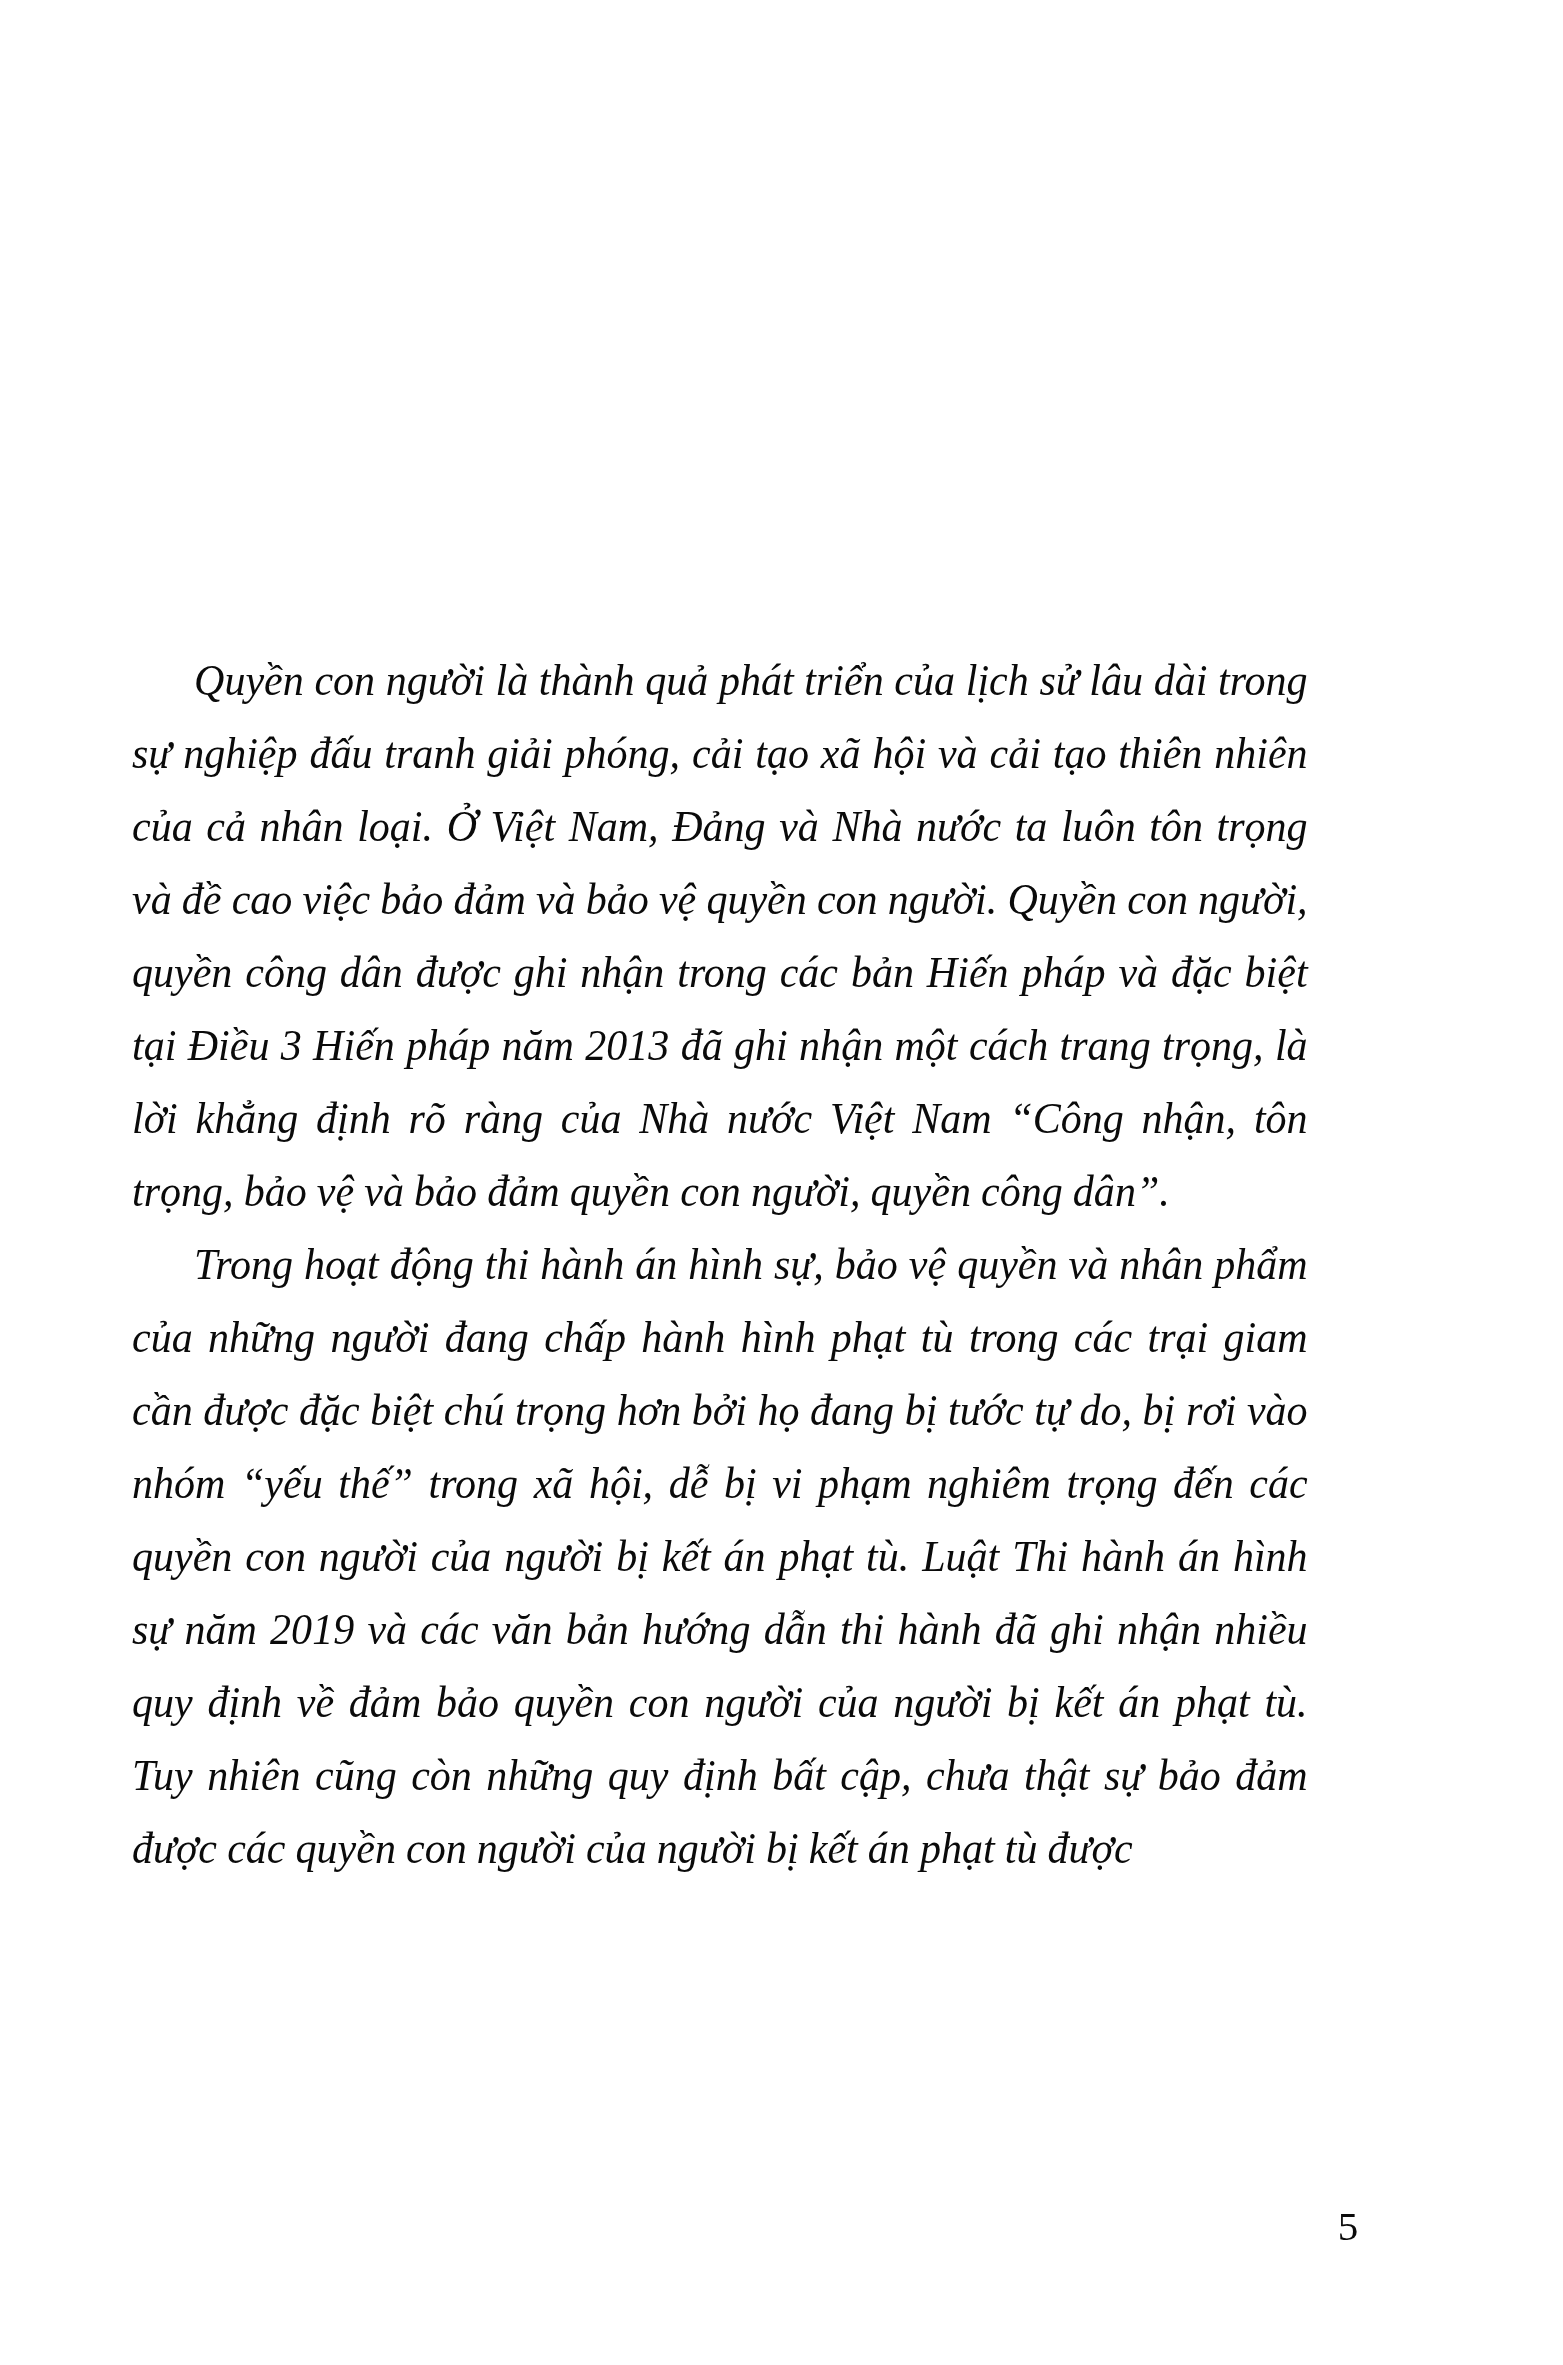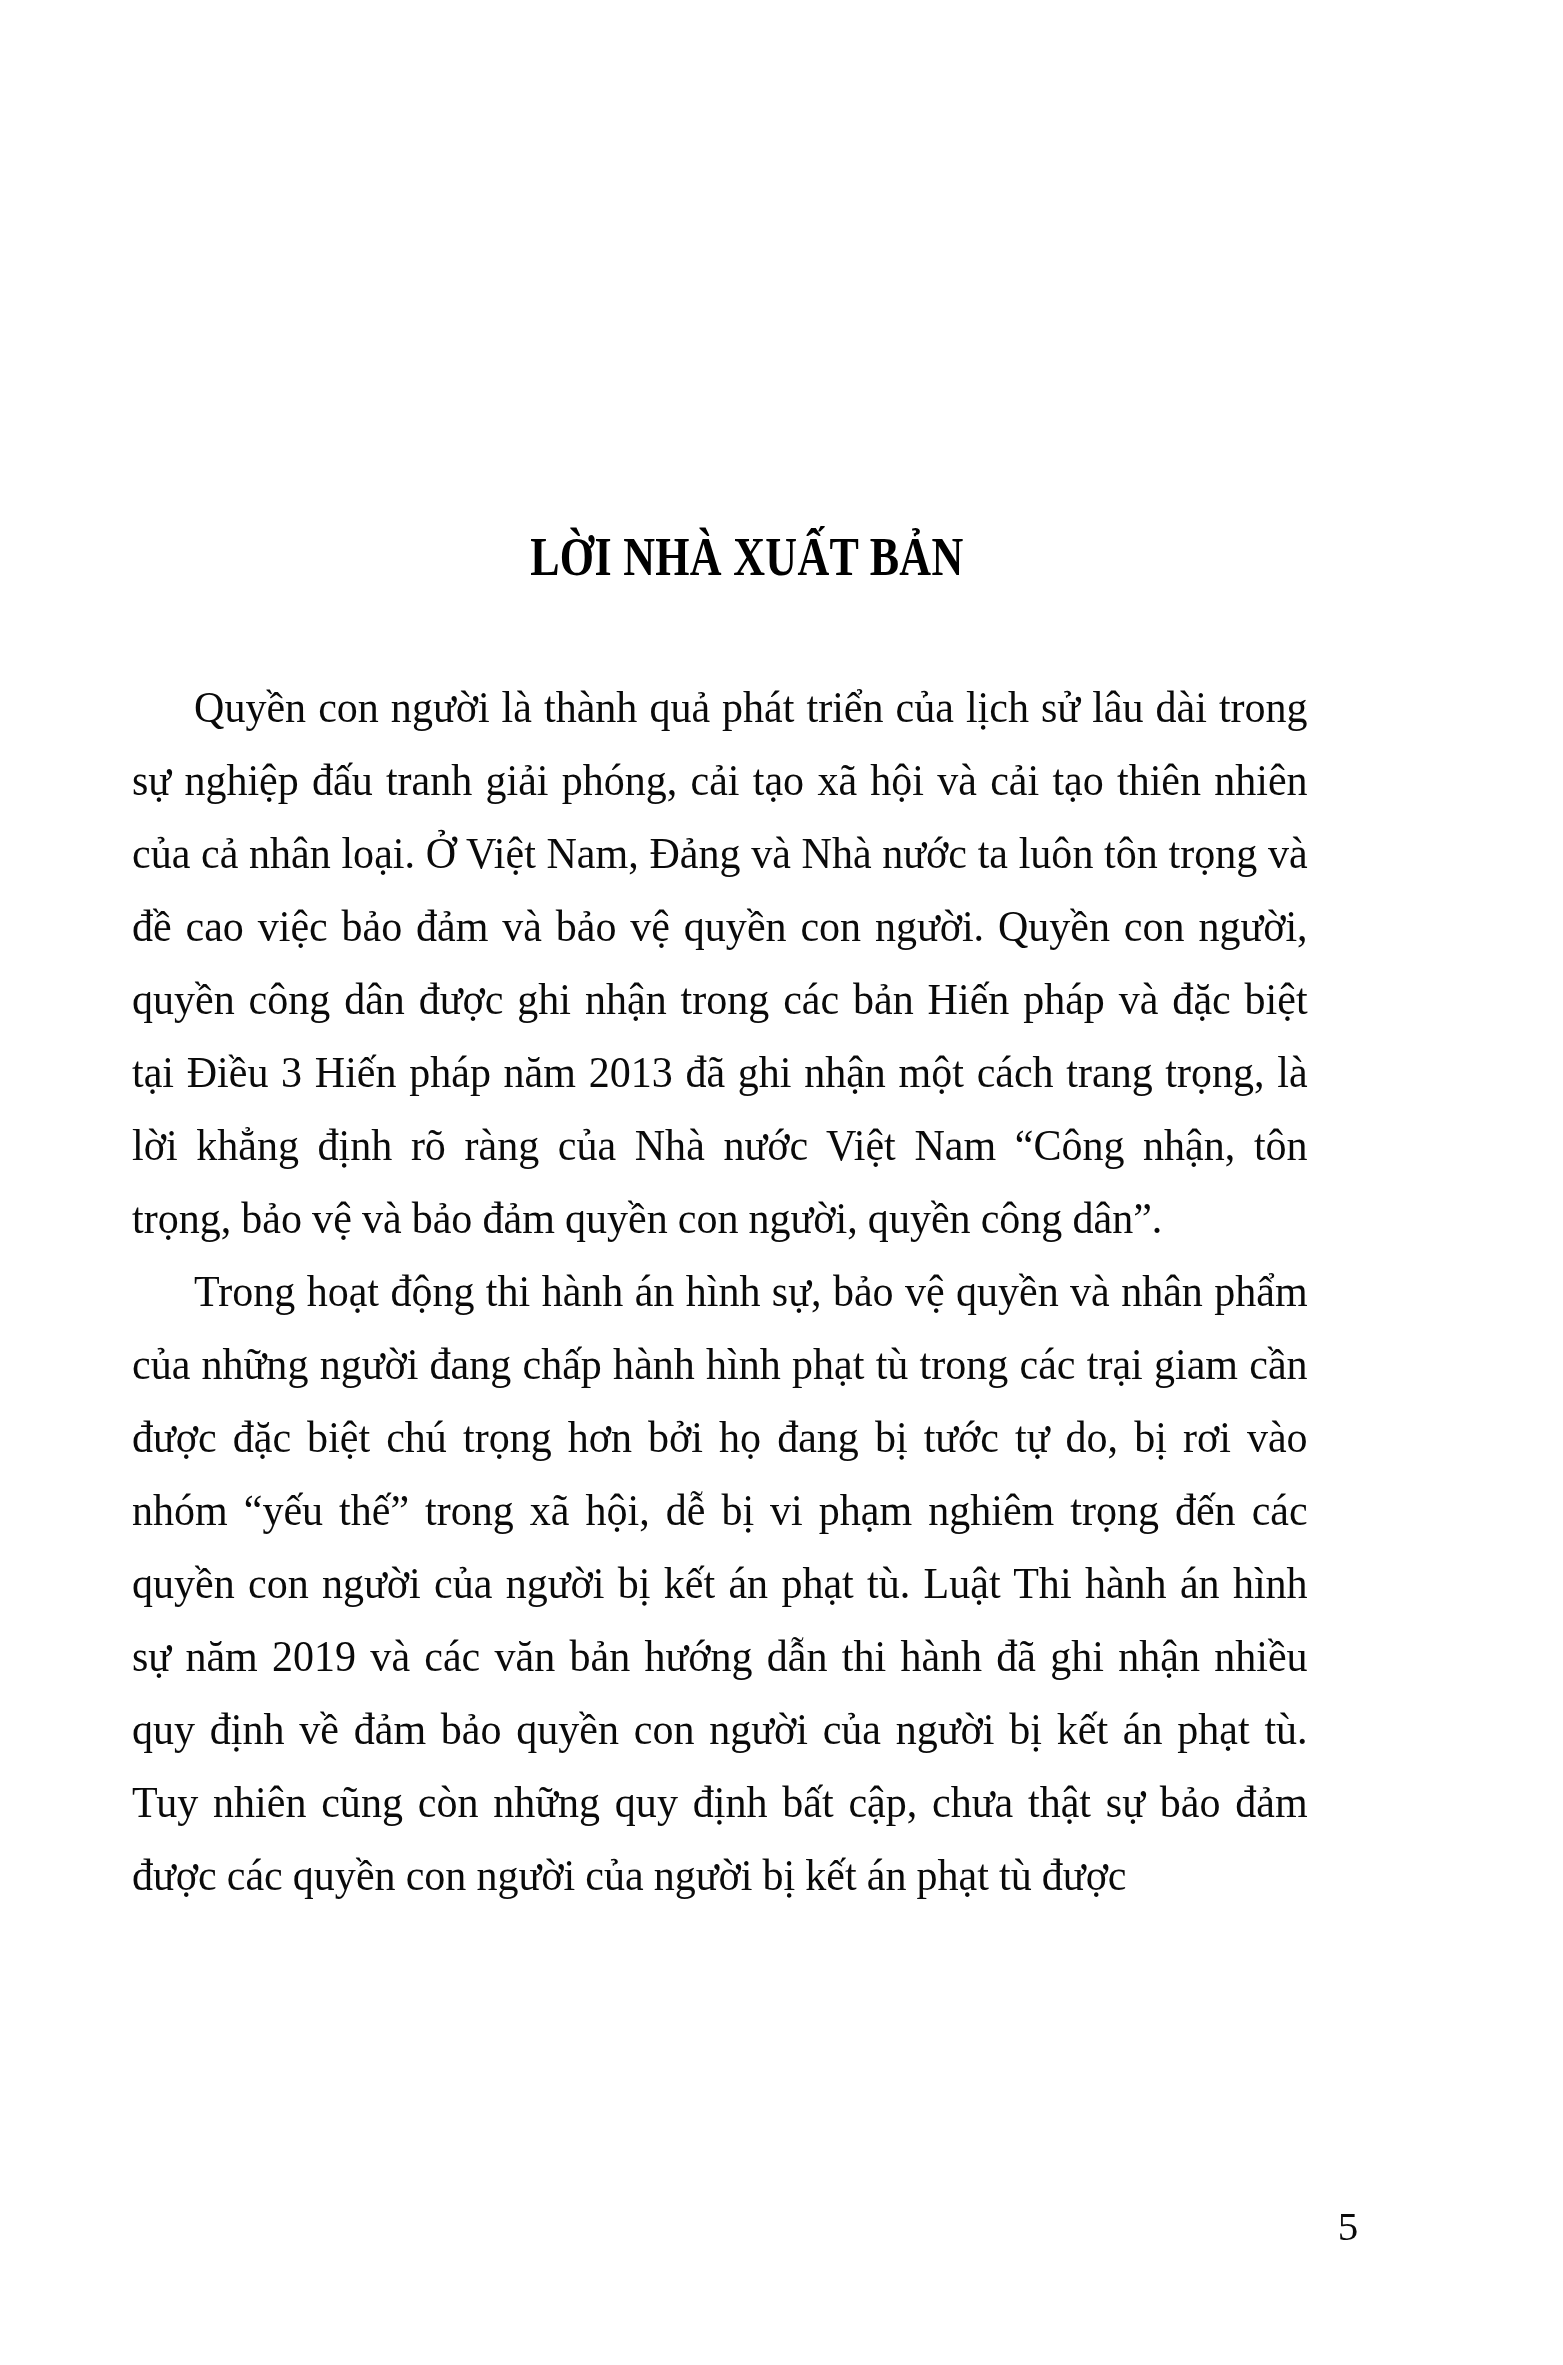--- a/index.html
+++ b/index.html
@@ -37,22 +37,23 @@
     transform: scaleX(0.80);
     transform-origin: center center;
     white-space: nowrap;
     color: #000000;
   }
 
   
   #body-block {
     position: absolute;
     left: 132px;
-    top: 671px;
+    top: 644px;
     width: 1231px;
+    font-style: italic;
   }
 
   .para {
     margin: 0;
     font-size: 44px;
     line-height: 73px;
     text-align: justify;
     text-justify: inter-word;
     text-indent: 65px;
     font-family: "Liberation Serif", "DejaVu Serif", serif;
@@ -83,23 +84,20 @@
     line-height: 1;
     font-family: "Liberation Serif", "DejaVu Serif", serif;
     color: #0a0a0a;
   }
 </style>
 </head>
 <body>
 
 <div id="page">
 
-  <div id="title-block">
-    <h1 id="page-title">LỜI NHÀ XUẤT BẢN</h1>
-  </div>
 
   <div id="body-block">
     <p class="para">Quyền con người là thành quả phát triển của lịch sử lâu dài trong sự nghiệp đấu tranh giải phóng, cải tạo xã hội và cải tạo thiên nhiên của cả nhân loại. Ở Việt Nam, Đảng và Nhà nước ta luôn tôn trọng và đề cao việc bảo đảm và bảo vệ quyền con người. Quyền con người, quyền công dân được ghi nhận trong các bản Hiến pháp và đặc biệt tại Điều 3 Hiến pháp năm 2013 đã ghi nhận một cách trang trọng, là lời khẳng định rõ ràng của Nhà nước Việt Nam “Công nhận, tôn trọng, bảo vệ và bảo đảm quyền con người, quyền công dân”.</p>
     <p class="para">Trong hoạt động thi hành án hình sự, bảo vệ quyền và nhân phẩm của những người đang chấp hành hình phạt tù trong các trại giam cần được đặc biệt chú trọng hơn bởi họ đang bị tước tự do, bị rơi vào nhóm “yếu thế” trong xã hội, dễ bị vi phạm nghiêm trọng đến các quyền con người của người bị kết án phạt tù. Luật Thi hành án hình sự năm 2019 và các văn bản hướng dẫn thi hành đã ghi nhận nhiều quy định về đảm bảo quyền con người của người bị kết án phạt tù. Tuy nhiên cũng còn những quy định bất cập, chưa thật sự bảo đảm được các quyền con người của người bị kết án phạt tù được</p>
   </div>
 
   <div id="page-number">5</div>
 
 </div>
 

